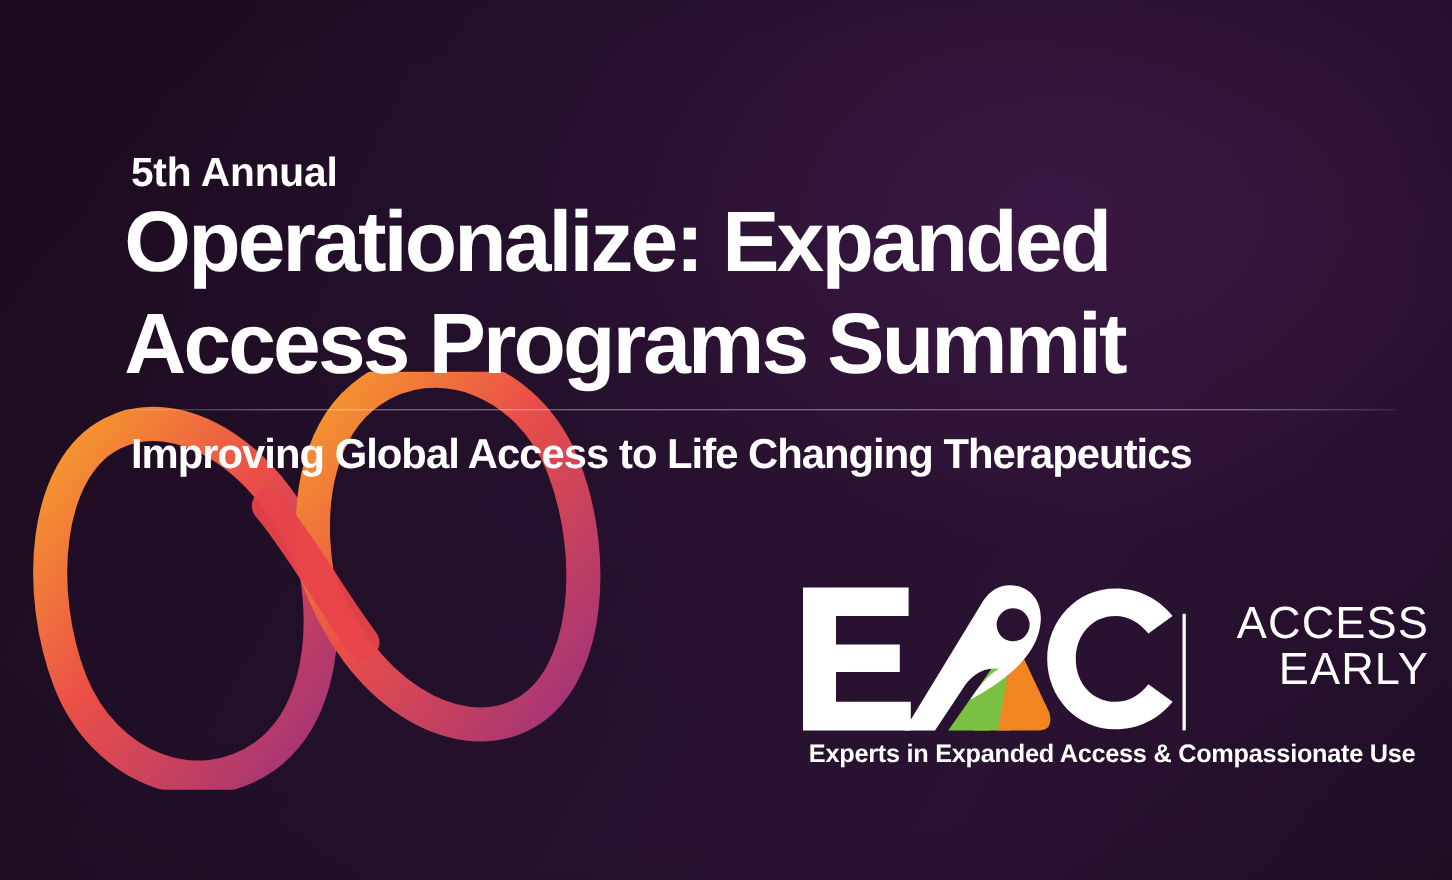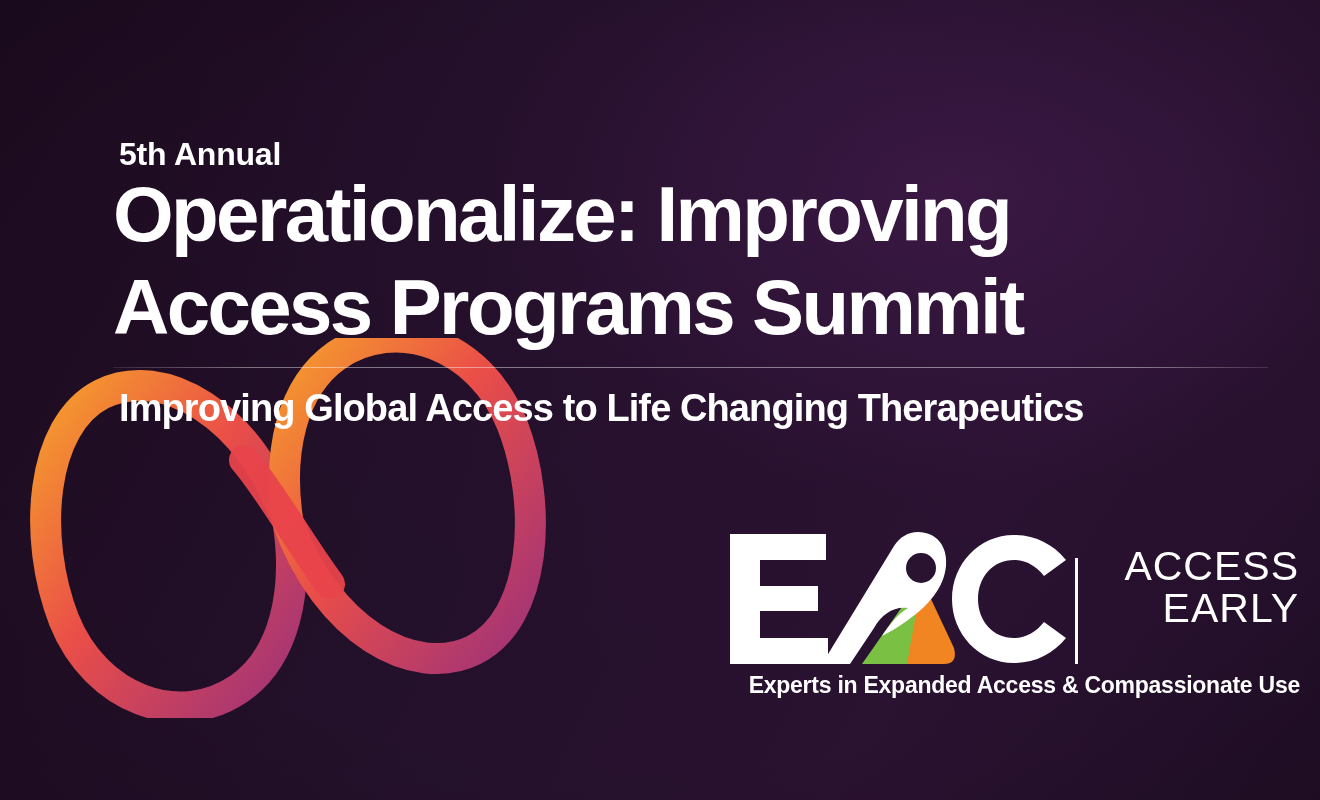--- a/index.html
+++ b/index.html
@@ -49,21 +49,21 @@
 
   
   .headline-block {
     position: absolute;
     left: 113px;
     top: 138px;
     width: 1160px;
   }
 
   .kicker {
-    font-size: 32px;
+    font-size: 37px;
     font-weight: 700;
     color: #ffffff;
     letter-spacing: -0.2px;
     line-height: 1;
     margin: 0 0 8px 6px;
   }
 
   .title-line {
     font-size: 78px;
     font-weight: 700;
@@ -142,21 +142,21 @@
     color: #ffffff;
     letter-spacing: 1.0px;
     line-height: 1.02;
   }
 
   .logo-tagline {
     position: absolute;
     left: 0;
     top: 144px;
     width: 578px;
-    text-align: right;
+    text-align: center;
     font-size: 23px;
     font-weight: 700;
     color: #ffffff;
     letter-spacing: -0.25px;
     white-space: nowrap;
   }
 </style>
 </head>
 <body>
 
@@ -197,21 +197,21 @@
                C 524 281, 532 168, 500 86
                C 468 6, 384 -24, 324 18
                C 280 49, 265 114, 276 184 Z" fill="none" stroke="url(#infGradB)" stroke-width="31" stroke-linecap="round"></path>
 
       <path d="M 232 122 C 258 152, 292 212, 318 246" fill="none" stroke="#E8434B" stroke-width="30" stroke-linecap="round" opacity="0.95"></path>
     </svg>
   </div>
 
   <div class="headline-block">
     <div class="kicker">5th Annual</div>
-    <div class="title-line">Operationalize: Improving</div>
+    <div class="title-line">Operationalize: Expanded</div>
     <div class="title-line second">Access Programs Summit</div>
     <div class="rule"></div>
     <div class="subtitle">Improving Global Access to Life Changing Therapeutics</div>
   </div>
 
   <div class="logo-lockup">
     <div class="logo-row">
 
       <div class="logo-mark">
         <svg viewBox="0 0 352 142" xmlns="http://www.w3.org/2000/svg" aria-hidden="true">

